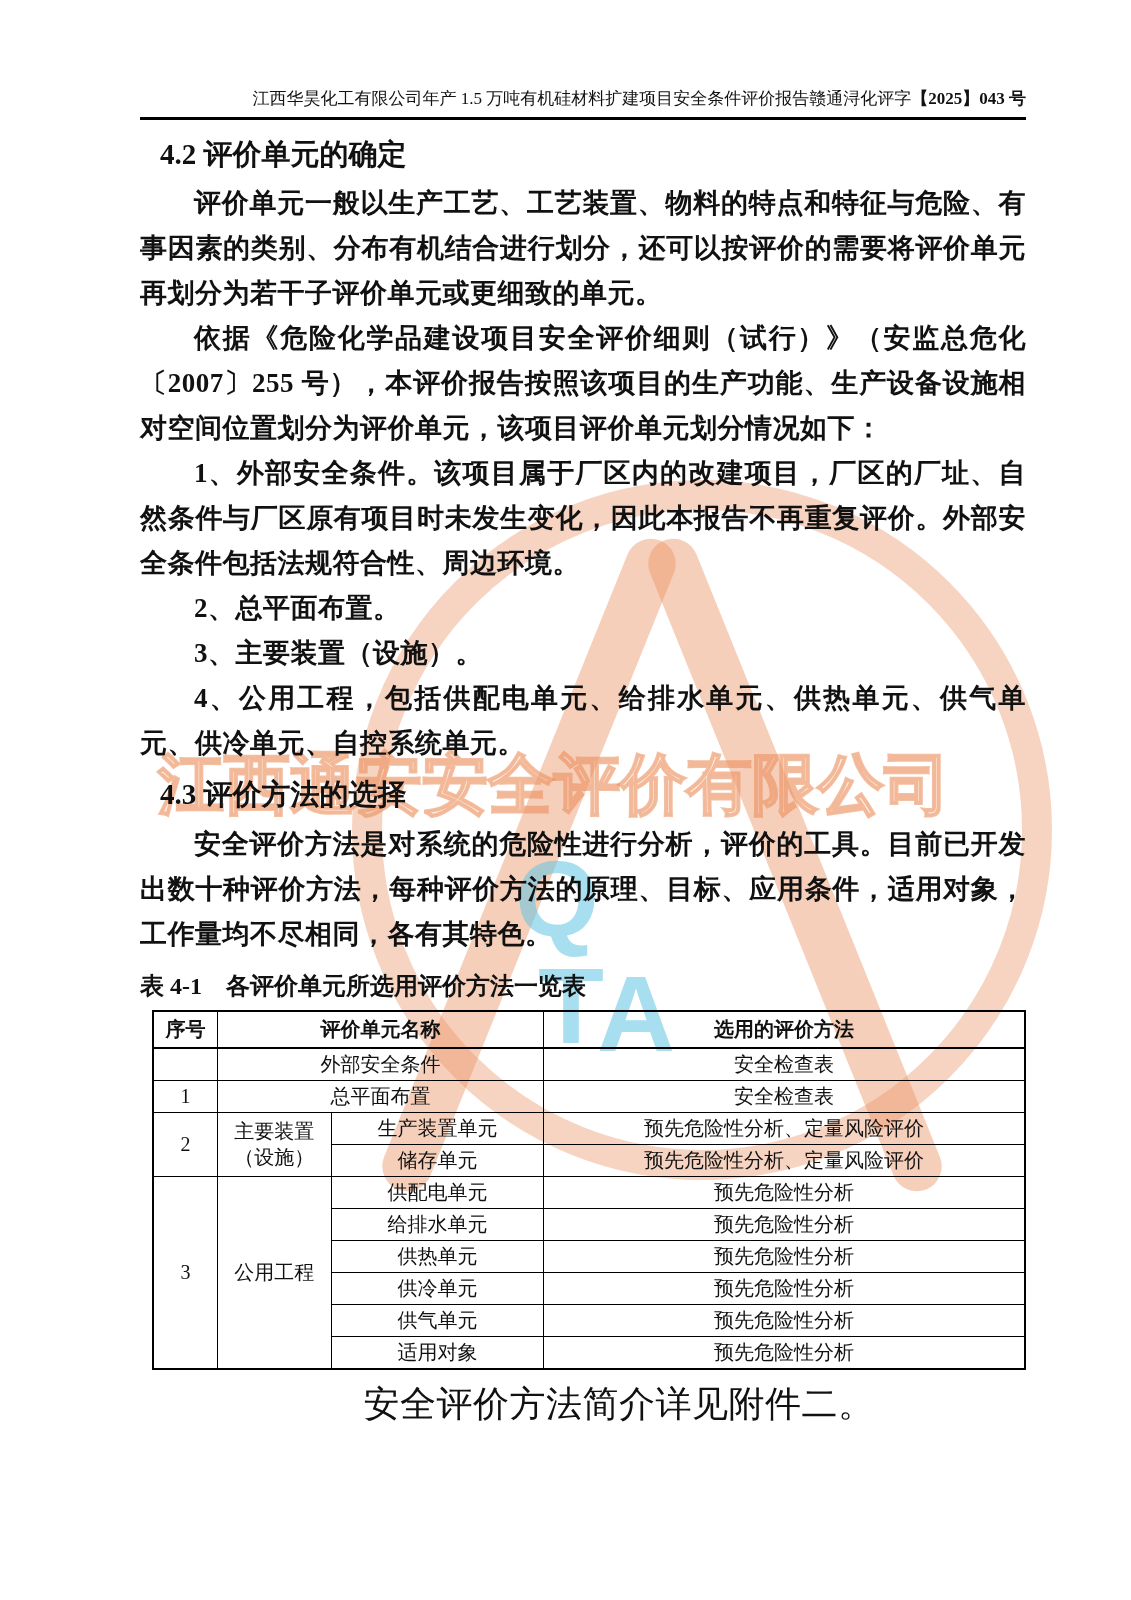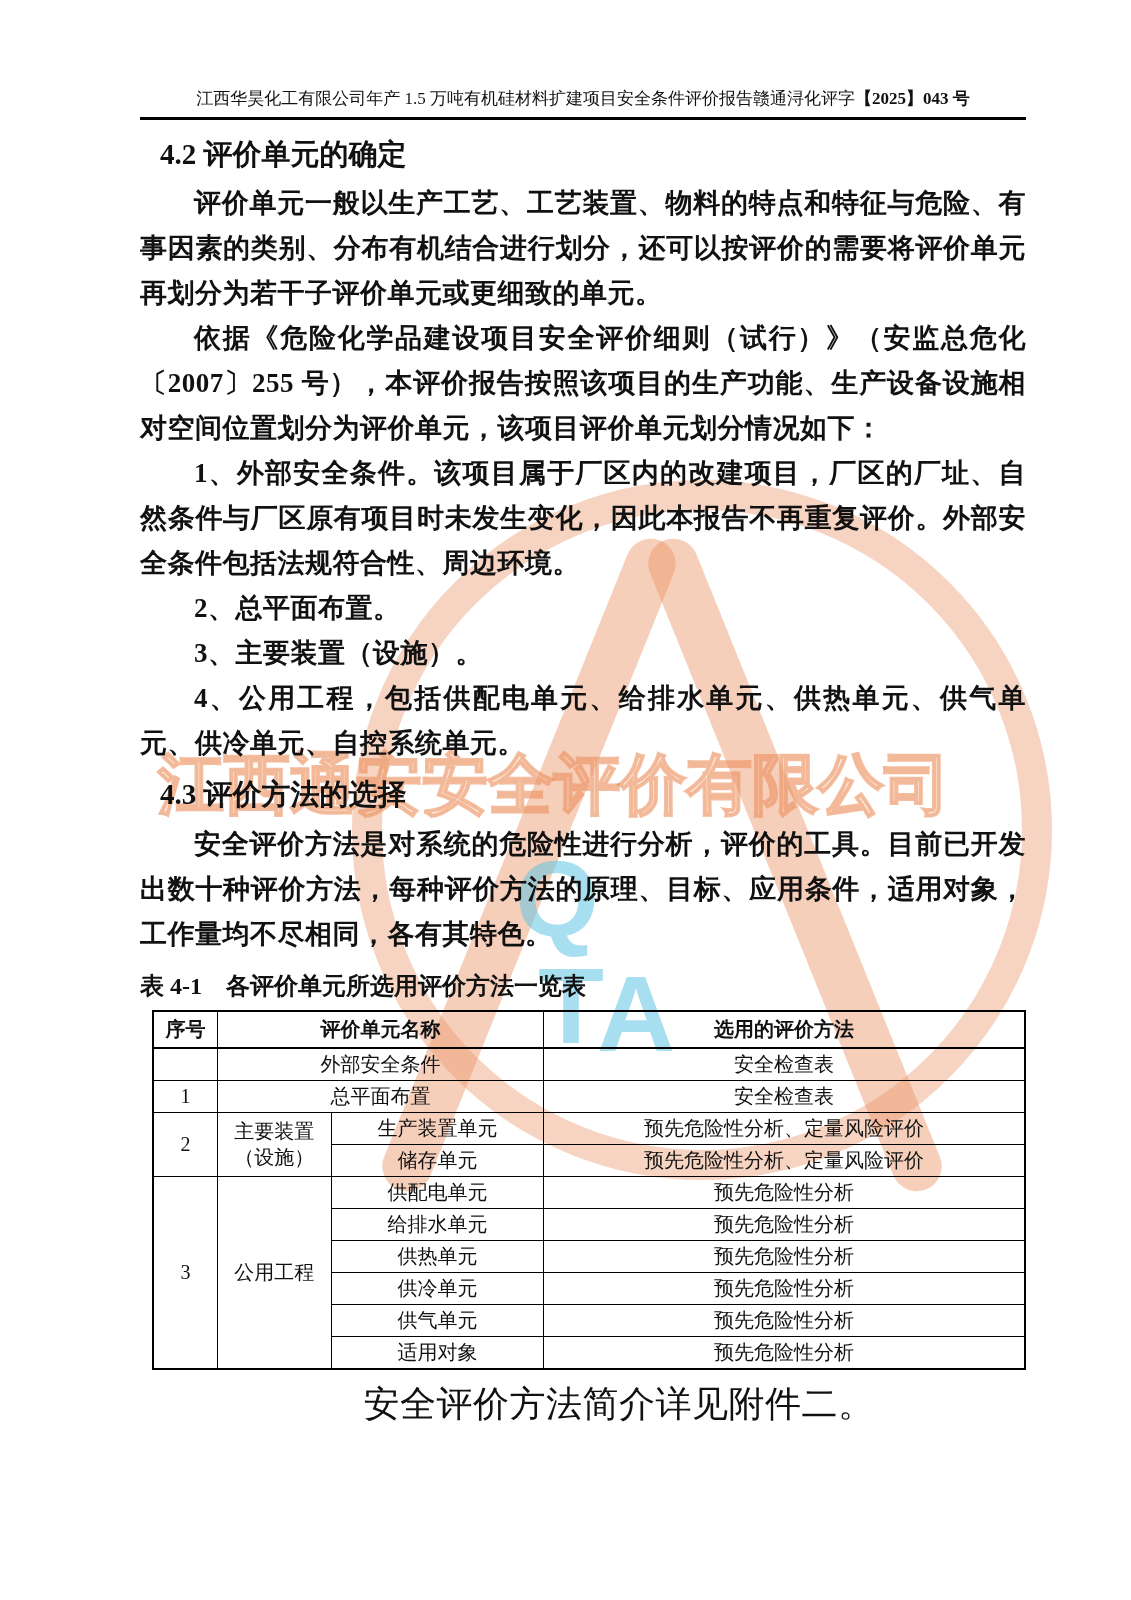--- a/index.html
+++ b/index.html
@@ -30,21 +30,21 @@
   .wm-name {
     position:absolute; left:158px; top:748px; white-space:nowrap;
     font-family:"Liberation Sans", sans-serif; font-weight:bold;
     font-size:66px; letter-spacing:0px; line-height:1.1;
     color:rgba(247,203,172,0.30);
     -webkit-text-stroke:2px rgba(233,138,85,0.55);
   }
   
   .content { position:absolute; left:140px; top:88px; width:886px; z-index:1; }
   .doc-header {
-    display:flex; justify-content:center; align-items:flex-end;
+    display:flex; justify-content:flex-end; align-items:flex-end;
     font-size:17px; line-height:1.3; padding-bottom:7px;
     border-bottom:3px solid #000;
   }
   .doc-header .right { white-space:nowrap; }
   .doc-header .right b { font-weight:bold; }
   h2.sec {
     font-size:29px; font-weight:bold; margin:16px 0 9px 20px; line-height:1.25;
   }
   h2.sec2 { margin-top:10px; }
   p.body {

